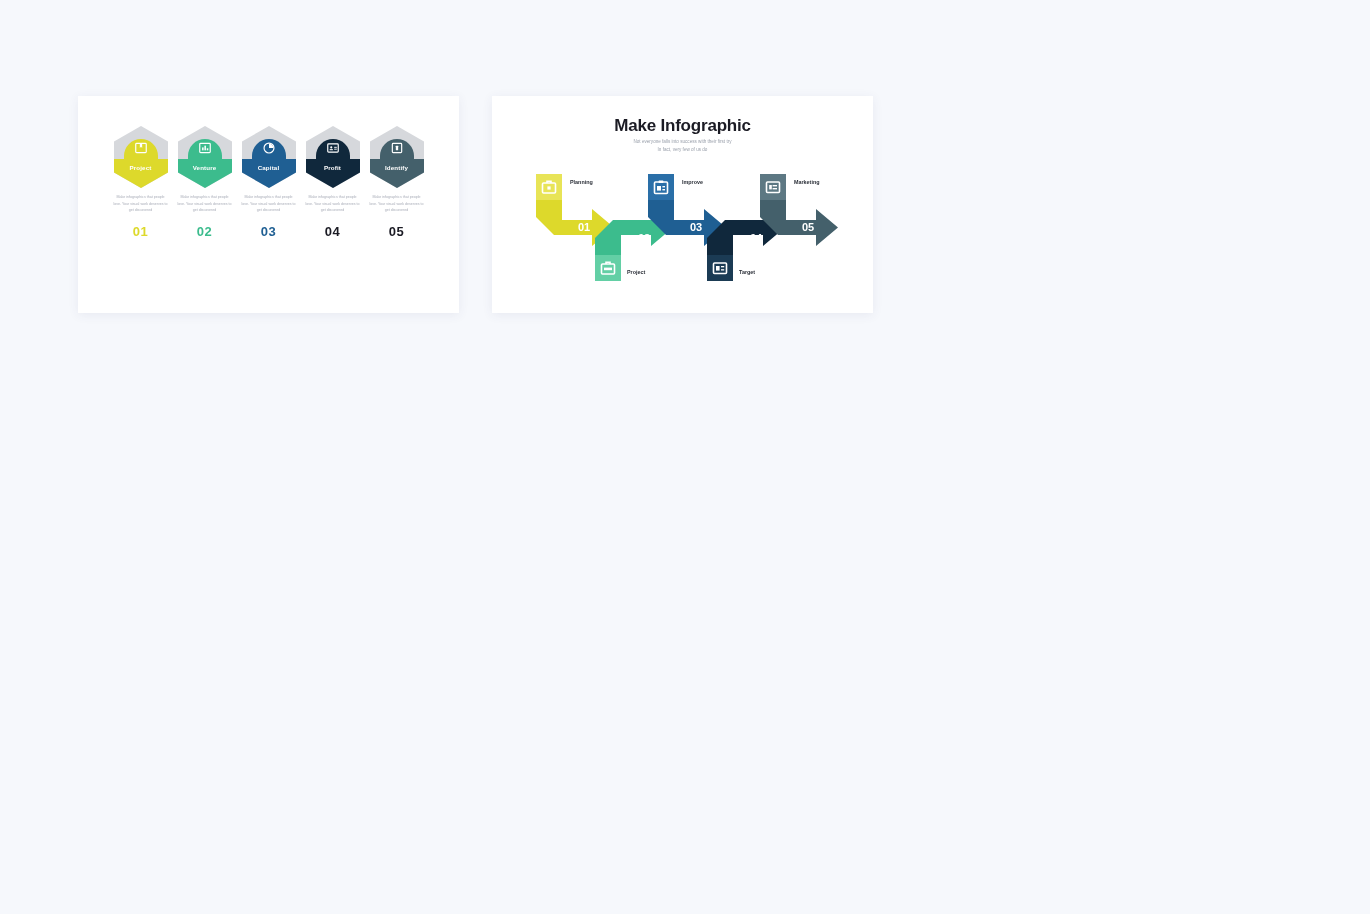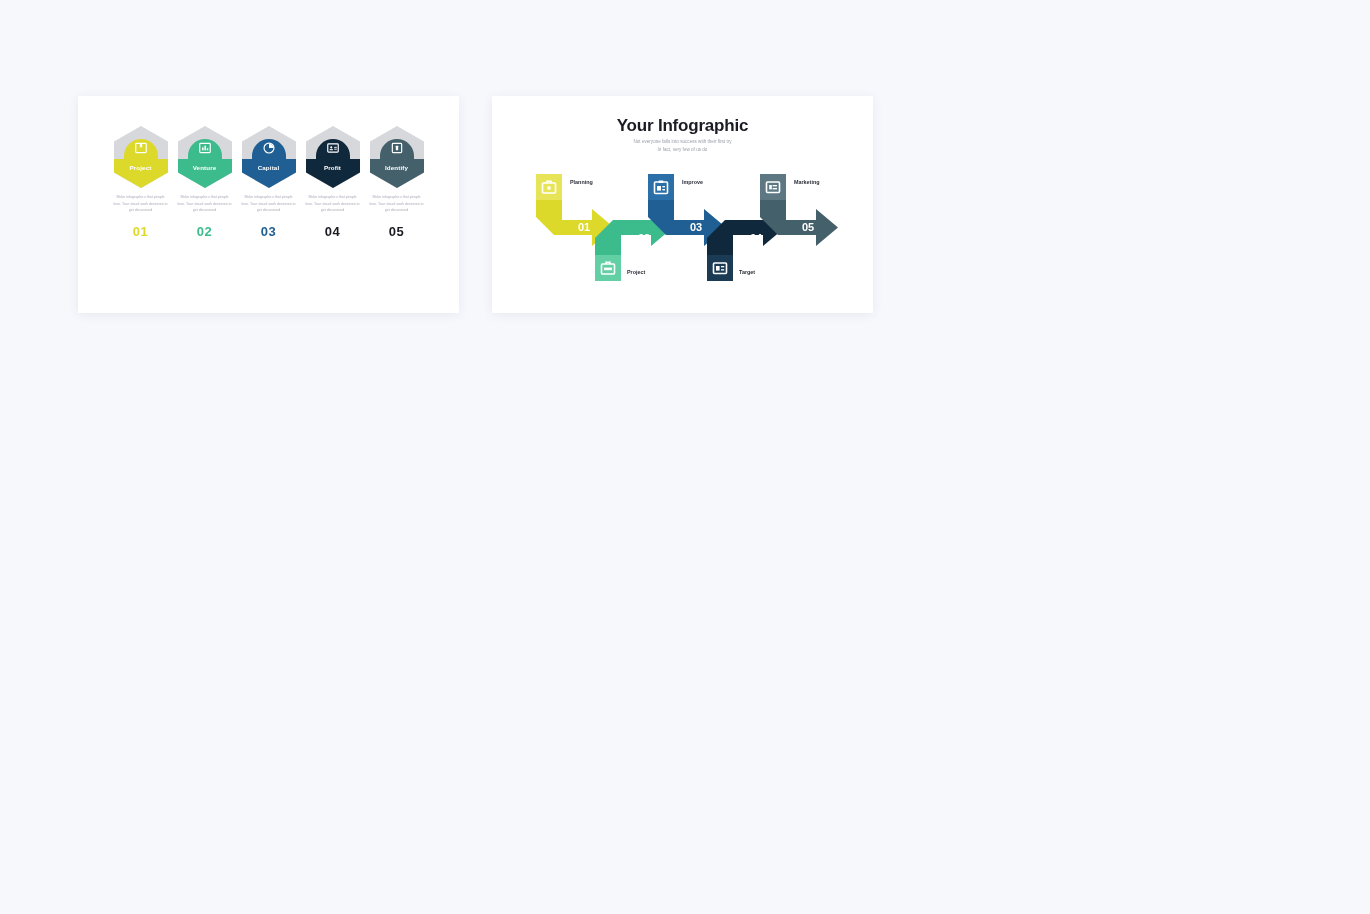--- a/index.html
+++ b/index.html
@@ -244,21 +244,21 @@
           <div class="hex-label">Identify</div>
         </div>
         <div class="hex-desc">Make infographics that people love. Your visual work deserves to get discovered</div>
         <div class="hex-num" style="color:#1b1b24">05</div>
       </div>
 
     </div>
   </div>
 
   <div class="card" id="card-arrow">
-    <div class="arrow-title">Your Infographic</div>
+    <div class="arrow-title">Make Infographic</div>
     <div class="arrow-sub">
       <div>Not everyone falls into success with their first try</div>
       <div>In fact, very few of us do</div>
     </div>
 
     <div class="arrow-stage">
       <svg class="arrow-svg" width="381" height="130" viewBox="0 0 381 130">
 
         <g>
 

